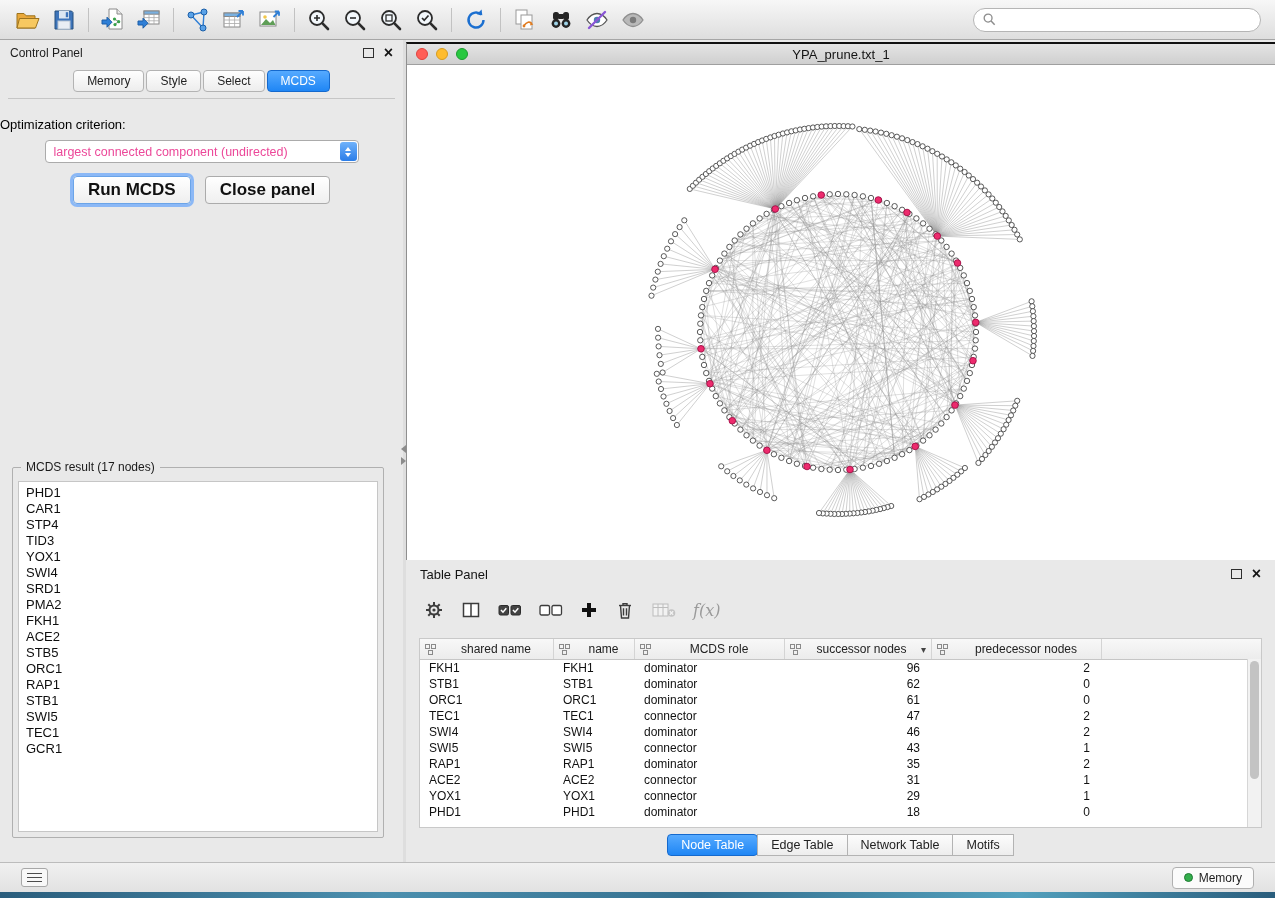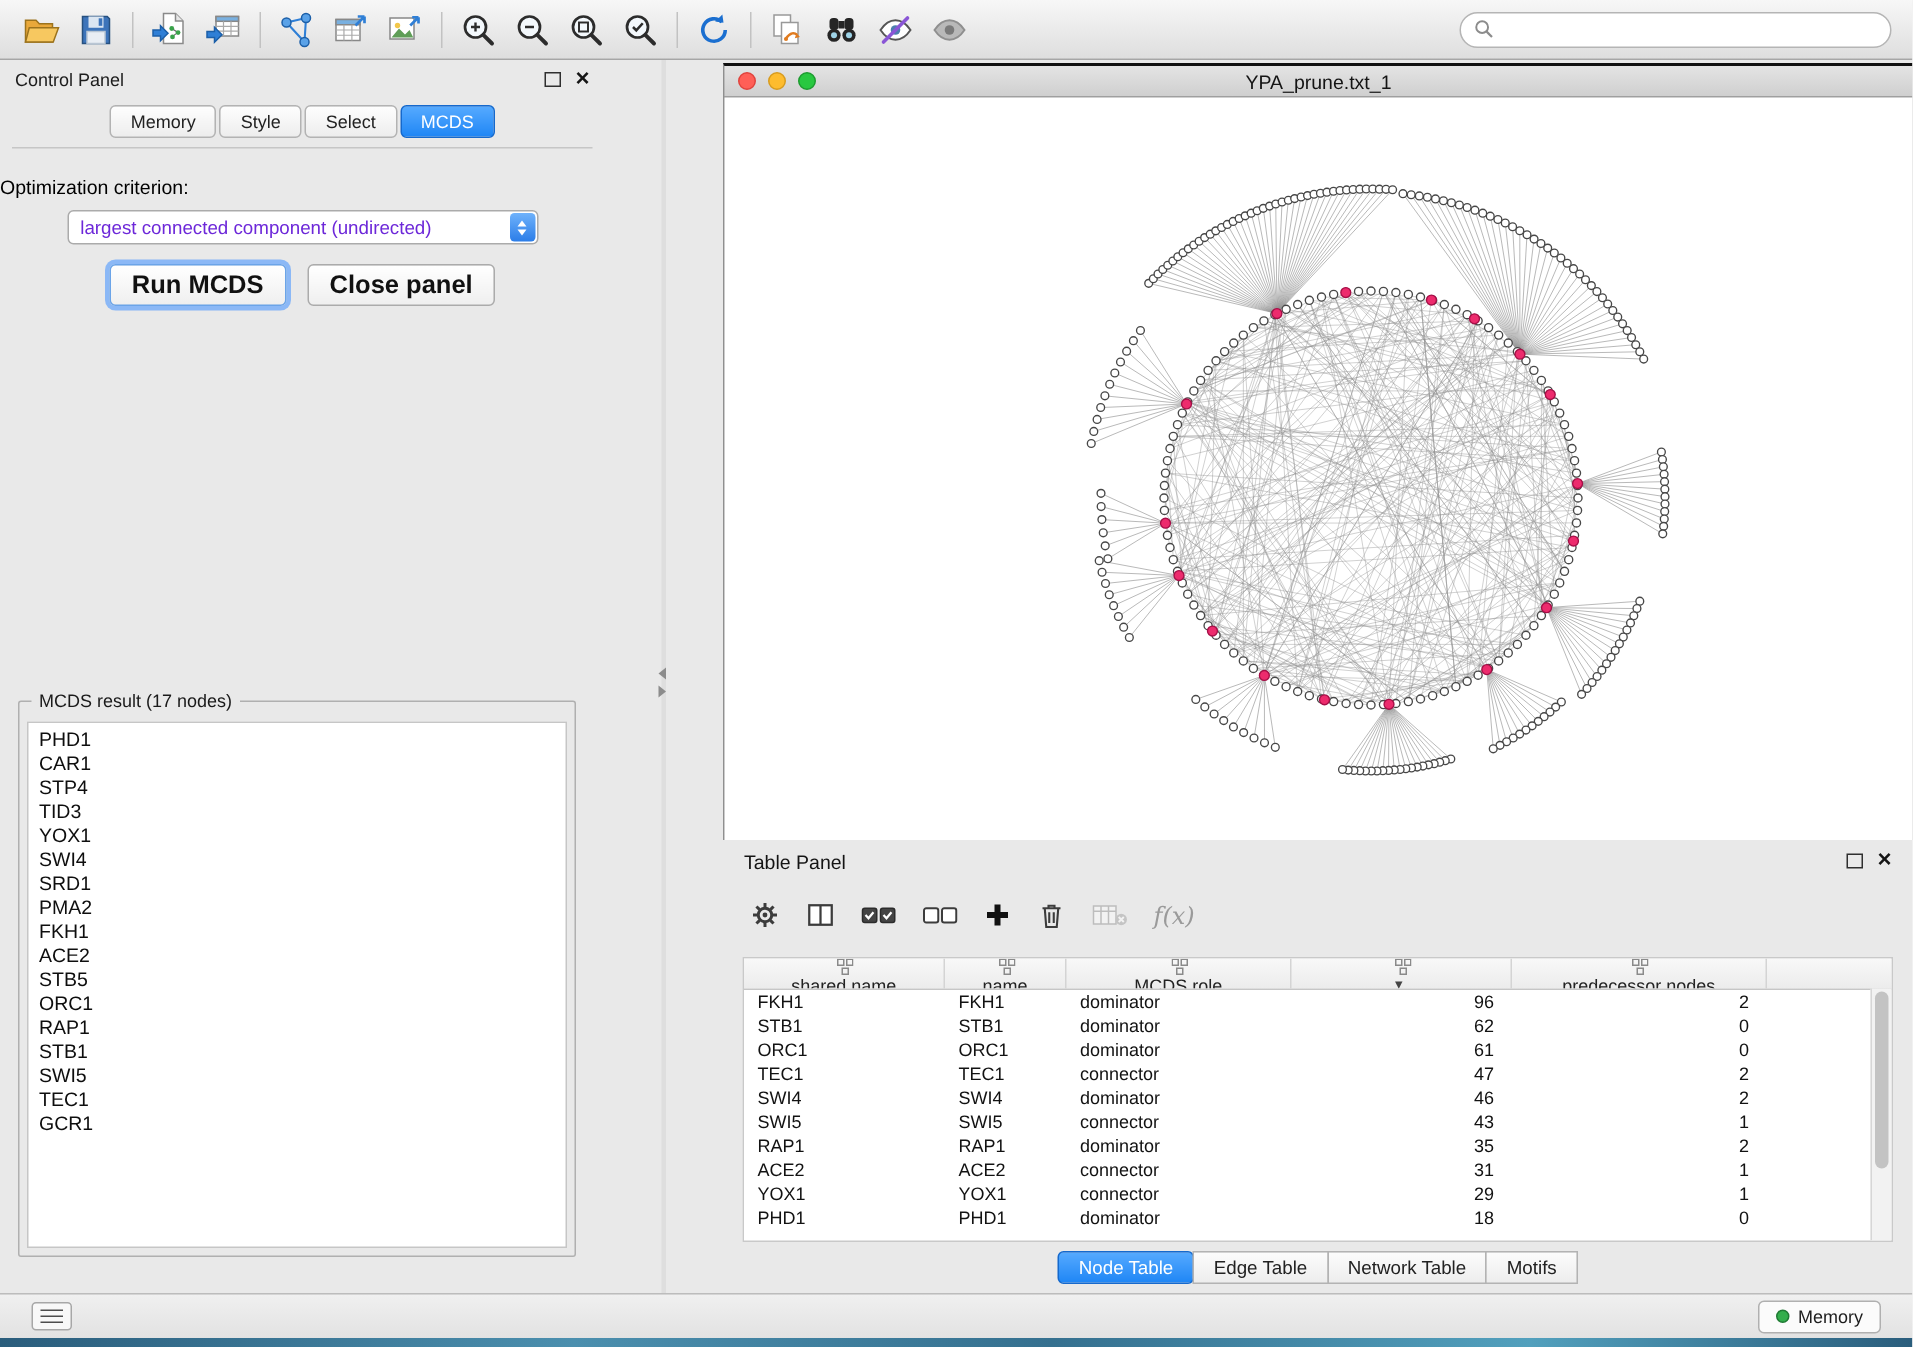--- a/index.html
+++ b/index.html
@@ -8,35 +8,35 @@
 
   
   .toolbar{height:40px;flex:0 0 auto;background:linear-gradient(#f7f7f7,#dedede);border-bottom:1px solid #a6a6a6;display:flex;align-items:center;padding:0 10px;box-sizing:border-box;}
   .tbtn{width:36px;height:30px;display:flex;align-items:center;justify-content:center;flex:0 0 auto;}
   .tsep{width:1px;height:24px;background:#c2c2c2;margin:0 6px;flex:0 0 auto;}
   .toolbar-spacer{flex:1;}
   .searchbox{width:288px;height:24px;border:1px solid #b5b5b5;border-radius:13px;background:#fff;display:flex;align-items:center;padding:0 8px;box-sizing:border-box;margin-right:4px;}
   .searchbox input{border:none;outline:none;flex:1;font:12px "Liberation Sans",sans-serif;background:transparent;margin-left:5px;color:#333;}
 
   
-  .main{flex:1;display:flex;min-height:0;gap:38px;}
+  .main{flex:1;display:flex;min-height:0;}
 
   
   .control-panel{width:403px;flex:0 0 auto;position:relative;background:#e9e9e9;}
   .cp-header{height:26px;display:flex;align-items:center;padding:0 10px;font-size:12px;color:#1c1c1c;}
   .win-icons{margin-left:auto;display:flex;gap:10px;align-items:center;}
   .float-icon{width:9px;height:8px;border:1.5px solid #2f2f2f;display:inline-block;}
   .close-icon{font-size:16px;font-weight:bold;color:#151515;line-height:1;}
   .cp-tabs{display:flex;justify-content:center;gap:2px;padding-top:4px;}
   .cp-tab{font-size:12px;padding:3px 13px;border:1px solid #b3b3b3;background:linear-gradient(#fefefe,#ededed);border-radius:4px;color:#222;}
   .cp-tab.active{background:linear-gradient(#56aaff,#1f86f5);border-color:#1569cd;color:#fff;}
   .cp-tabline{height:1px;background:#c6c6c6;margin:6px 8px 0;}
   .cp-opt-label{text-align:left;font-size:13px;margin-top:18px;color:#000000;}
   .combobox{width:314px;height:23px;margin:8px auto 0;background:#fff;border:1px solid #ababab;border-radius:4px;display:flex;align-items:center;box-sizing:border-box;}
-  .cb-text{flex:1;font-size:12.5px;padding-left:8px;color:#6d28d9;white-space:nowrap;overflow:hidden;}
+  .cb-text{flex:1;font-size:12.5px;padding-left:8px;color:#ec4899;white-space:nowrap;overflow:hidden;}
   .cb-stepper{width:17px;height:19px;border-radius:3px;background:linear-gradient(#6fb2fb,#2b7de8);margin:0 1px 0 4px;display:flex;flex-direction:column;align-items:center;justify-content:center;gap:2px;flex:0 0 auto;}
   .tri-up{width:0;height:0;border-left:3.5px solid transparent;border-right:3.5px solid transparent;border-bottom:4px solid #fff;}
   .tri-down{width:0;height:0;border-left:3.5px solid transparent;border-right:3.5px solid transparent;border-top:4px solid #fff;}
   .cp-buttons{display:flex;justify-content:center;gap:14px;margin-top:13px;}
   .btn{font-size:17px;padding:3px 14px;border:1px solid #ababab;border-radius:4px;background:linear-gradient(#ffffff,#efefef);color:#111;font-weight:bold;}
   .btn.focused{box-shadow:0 0 0 3px rgba(77,151,255,.6);border-color:#6ba4e8;}
   .mcds-fieldset{position:absolute;left:12px;width:372px;top:427px;height:371px;border:1px solid #b0b0b0;border-radius:2px;box-sizing:border-box;}
   .mcds-legend{position:absolute;top:-8px;left:8px;background:#e9e9e9;padding:0 5px;font-size:12px;color:#1a1a1a;}
   .mcds-list{position:absolute;left:5px;right:5px;top:13px;bottom:5px;background:#fff;border:1px solid #c6c6c6;overflow:hidden;padding:3px 0 0 7px;}
   .mcds-item{font-size:13px;line-height:16px;color:#0e0e0e;}
@@ -60,21 +60,21 @@
   .net-canvas svg{position:absolute;left:0;top:0;}
 
   
   .table-panel{flex:1;display:flex;flex-direction:column;min-height:0;background:#e9e9e9;}
   .tp-header{height:28px;flex:0 0 auto;display:flex;align-items:center;padding:0 14px;font-size:13px;color:#141414;}
   .tp-toolbar{height:44px;flex:0 0 auto;display:flex;align-items:center;padding:0 18px;gap:17px;}
   .tpbtn{display:flex;align-items:center;justify-content:center;}
   .fx-label{font-family:"DejaVu Serif",serif;font-style:italic;font-size:16px;color:#9a9a9a;}
   .tp-tablewrap{margin:6px 13px 0;height:188px;flex:0 0 auto;background:#fff;border:1px solid #c9c9c9;position:relative;overflow:hidden;}
   .thead{display:flex;height:20px;background:linear-gradient(#f8f8f8,#ececec);border-bottom:1px solid #c6c6c6;padding-right:13px;}
-  .th{display:flex;align-items:center;border-right:1px solid #d4d4d4;box-sizing:border-box;font-size:12px;color:#222;overflow:hidden;flex-direction:column;}
+  .th{display:flex;align-items:center;border-right:1px solid #d4d4d4;box-sizing:border-box;font-size:12px;color:#222;overflow:hidden;}
   .th svg{margin:0 3px 0 5px;flex:0 0 auto;}
   .th-label{flex:1;text-align:center;white-space:nowrap;overflow:hidden;}
   .caret{font-size:10px;margin:0 5px 0 2px;color:#444;}
   .tr{display:flex;height:16px;align-items:center;}
   .td{font-size:12px;color:#121212;box-sizing:border-box;white-space:nowrap;overflow:hidden;}
   .c0{width:134px;}.c1{width:81px;}.c2{width:150px;}.c3{width:147px;}.c4{width:170px;}.c5{flex:1;border-right:none;}
   .td.c0,.td.c1,.td.c2{padding-left:9px;}
   .td.num{text-align:right;padding-right:12px;}
   .vscroll{position:absolute;top:20px;right:0;bottom:0;width:13px;background:#f2f2f2;border-left:1px solid #d6d6d6;}
   .vthumb{position:absolute;top:2px;left:2px;right:2px;height:118px;background:#c3c3c3;border-radius:5px;}

